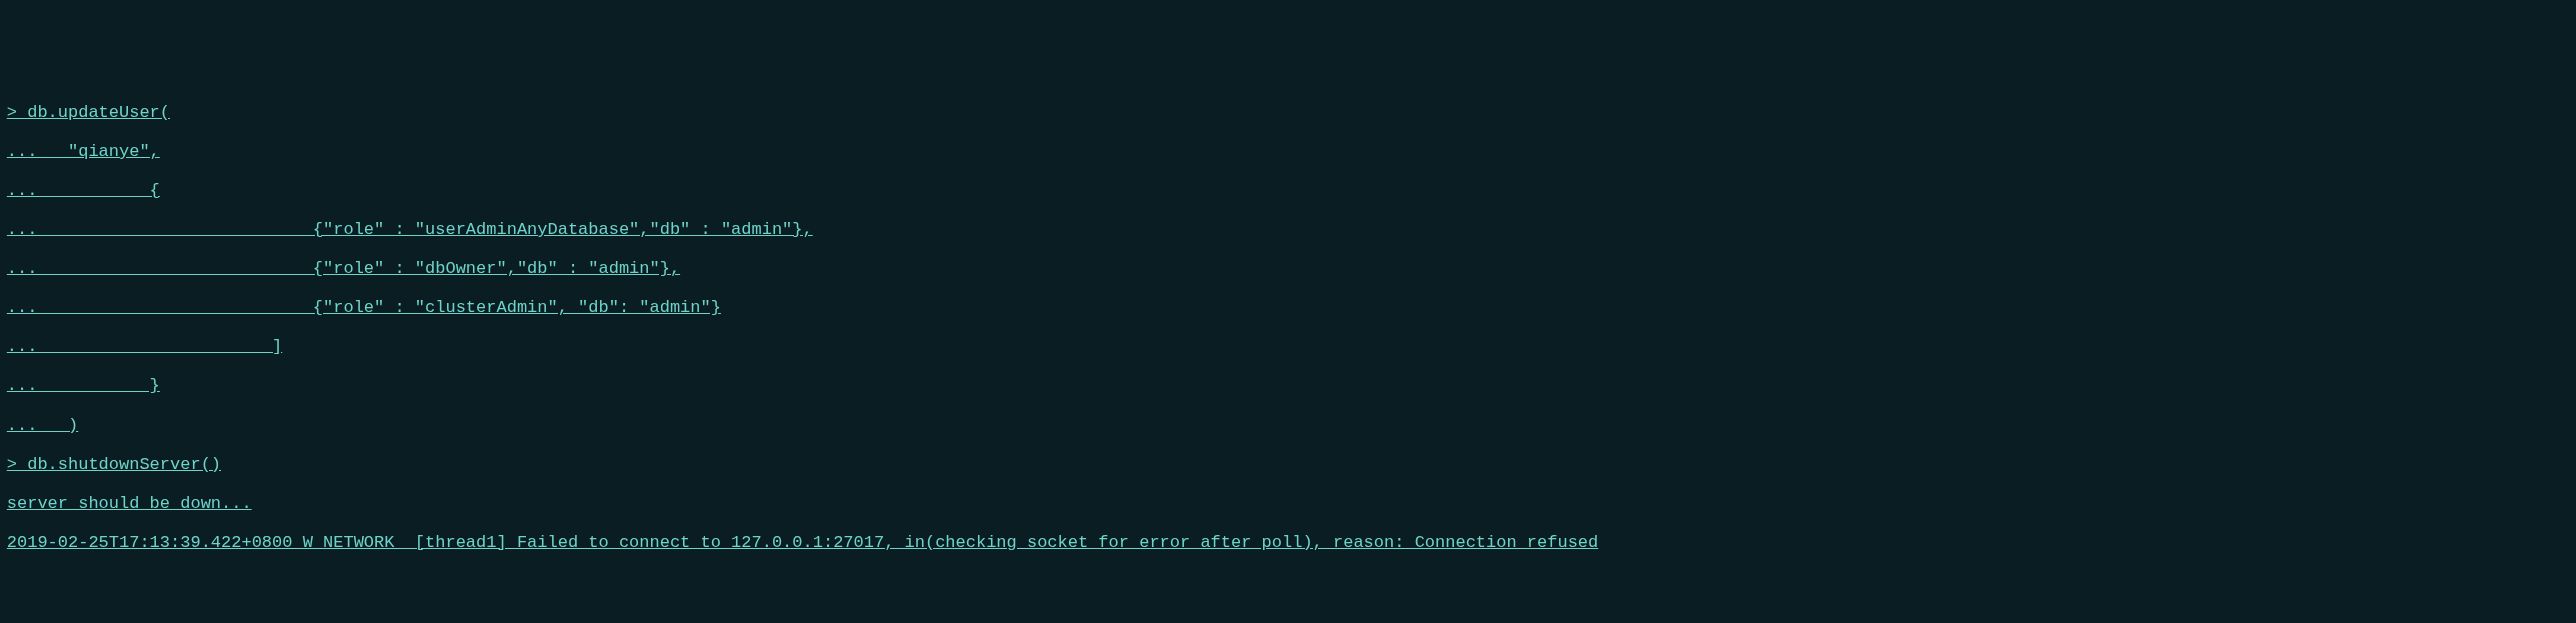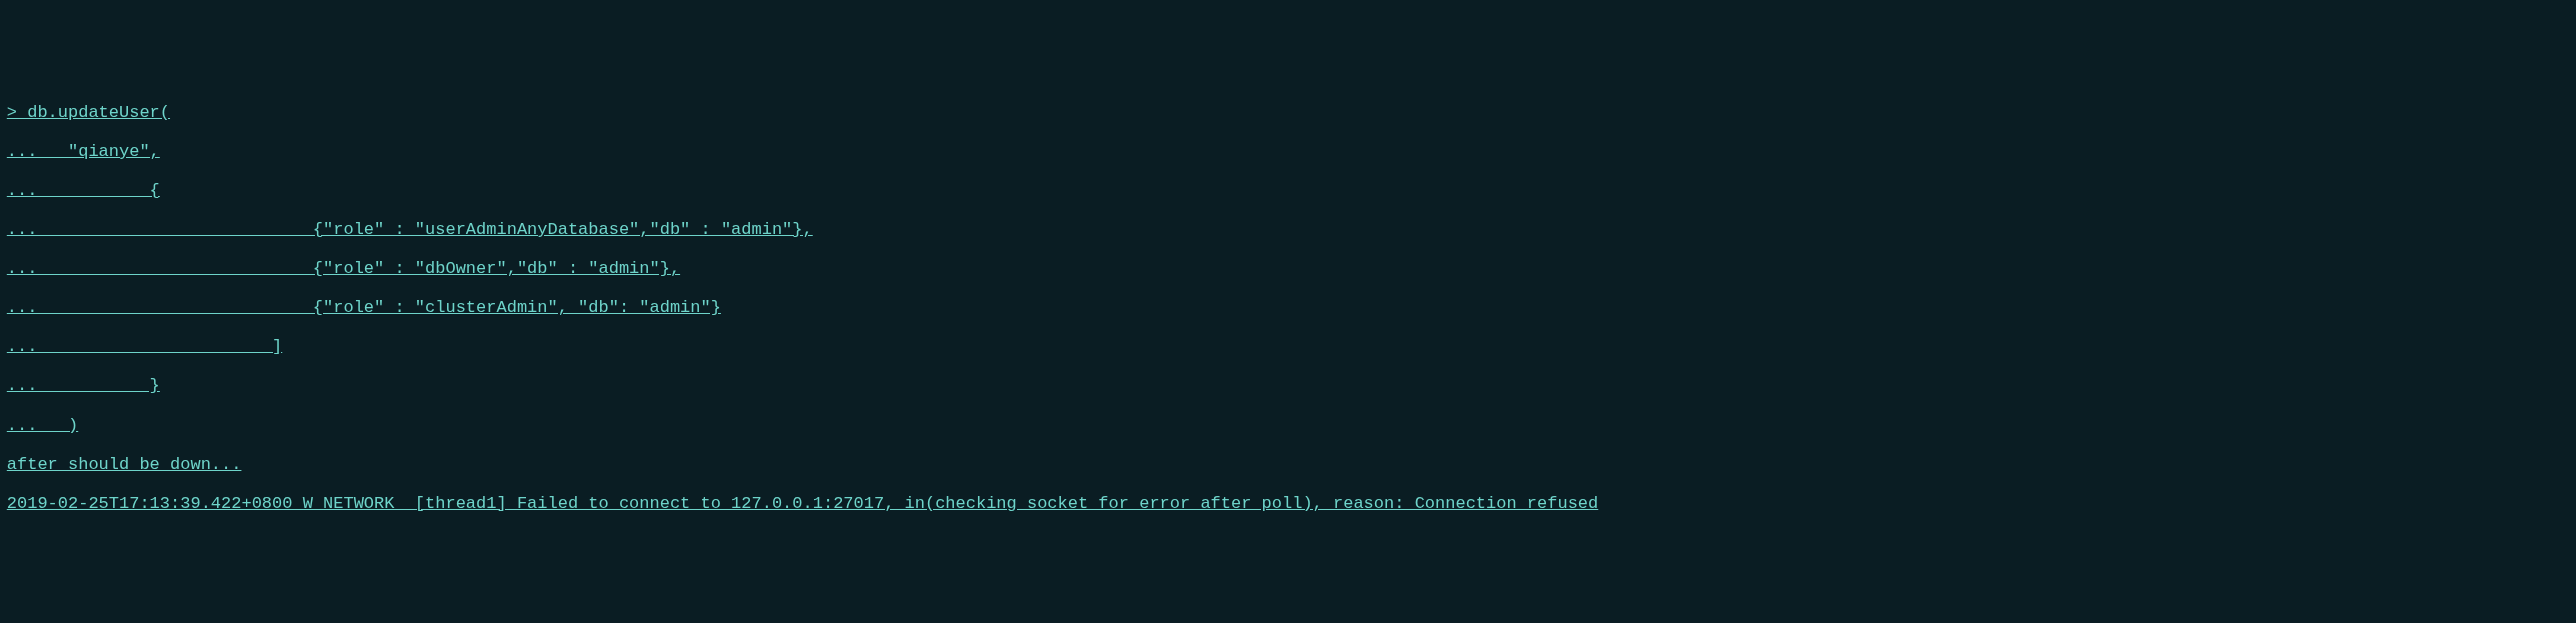--- a/index.html
+++ b/index.html
@@ -36,21 +36,22 @@
 <div class="terminal-output">
 <span class="line">&gt; db.updateUser(</span>
 <span class="line">...   "qianye",</span>
 <span class="line">...           {</span>
 <span class="line">...                           {"role" : "userAdminAnyDatabase","db" : "admin"},</span>
 <span class="line">...                           {"role" : "dbOwner","db" : "admin"},</span>
 <span class="line">...                           {"role" : "clusterAdmin", "db": "admin"}</span>
 <span class="line">...                       ]</span>
 <span class="line">...           }</span>
 <span class="line">...   )</span>
-<span class="line">after should be down...</span>
+<span class="line">&gt; db.shutdownServer()</span>
+<span class="line">server should be down...</span>
 <span class="line">2019-02-25T17:13:39.422+0800 W NETWORK  [thread1] Failed to connect to 127.0.0.1:27017, in(checking socket for error after poll), reason: Connection refused</span>
 
 
 
 </div>
 
 
 
 
 

